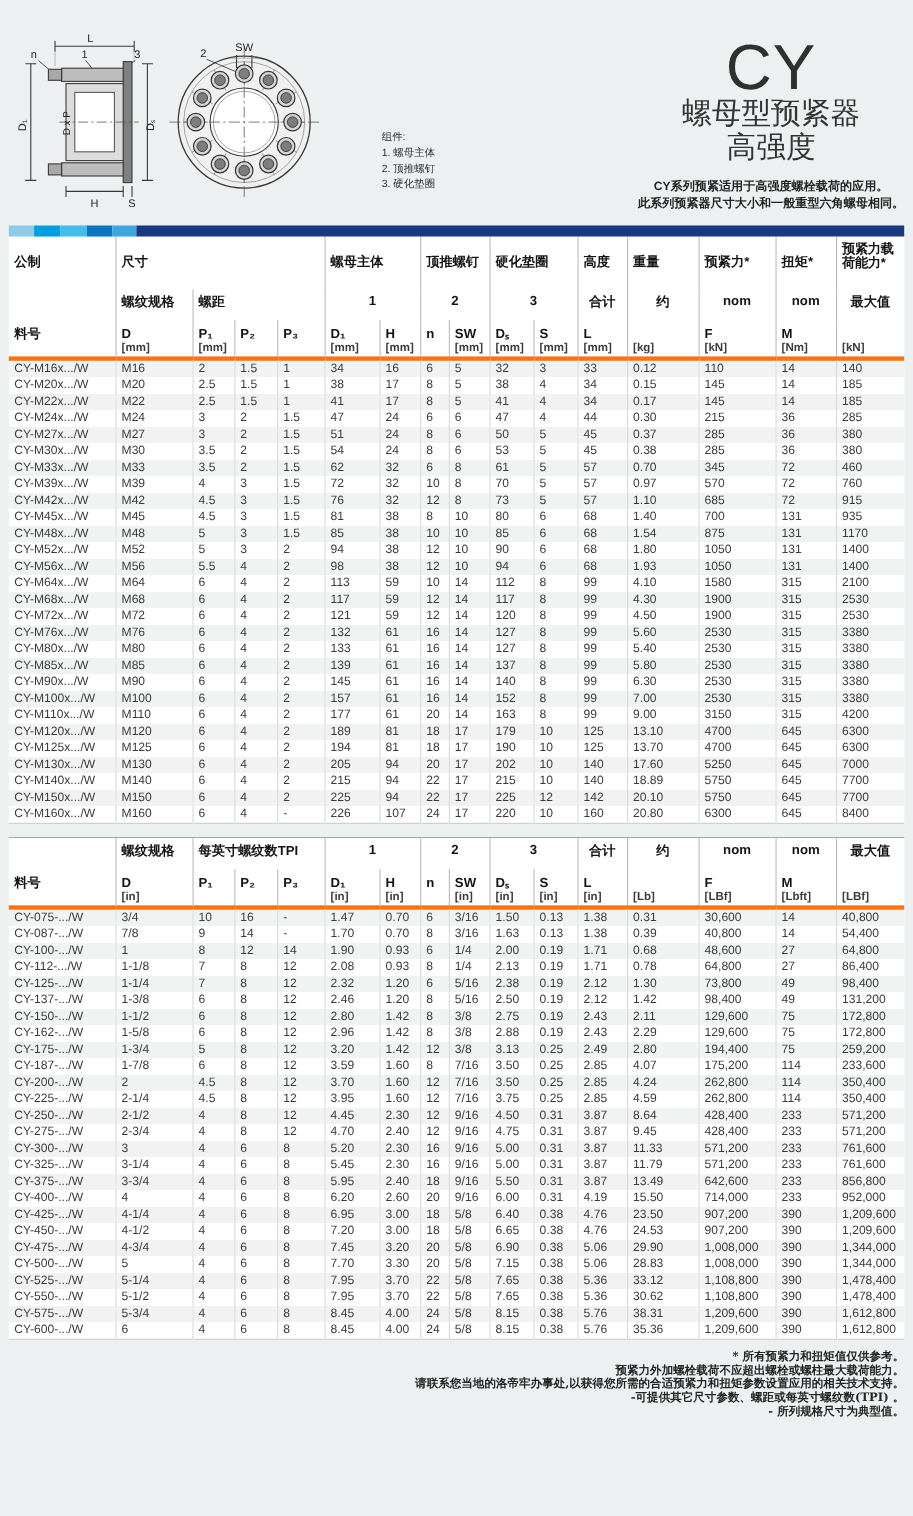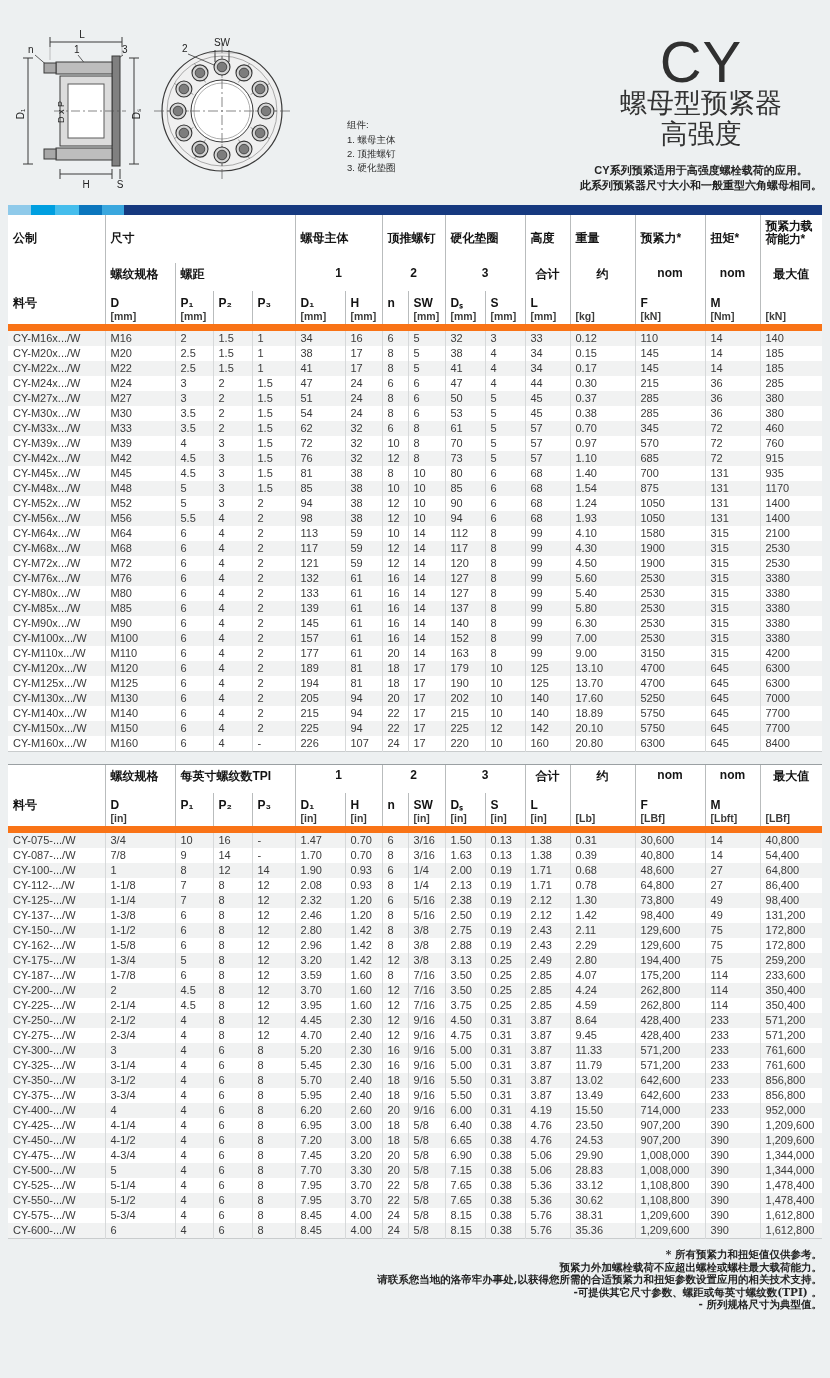--- a/index.html
+++ b/index.html
@@ -31,21 +31,21 @@
   
   table{border-collapse:collapse;table-layout:fixed;width:814px;background:#fff;border-bottom:1px solid #c9cccd;}
   th,td{text-align:left;overflow:hidden;white-space:nowrap;}
   thead th{font-weight:700;color:#141414;background:#fff;vertical-align:top;}
   thead th{border-left:1px solid #b9bcbd;}
   thead th:first-child{border-left:none;}
   tr.r1 th{height:33px;padding:15px 0 0 5px;font-size:12px;}
   tr.r1 th.cap{white-space:pre-line;line-height:13px;padding-top:5px;letter-spacing:-0.3px;}
   tr.r2 th{height:25px;padding:3px 0 0 5px;font-size:12px;}
   tr.r2 th.ctr{text-align:center;padding-left:0;}
-  tr.r3 th{height:31px;vertical-align:bottom;padding:0 0 2px 5px;border-bottom:7px solid #f97316;}
+  tr.r3 th{height:31px;vertical-align:bottom;padding:0 0 2px 5px;border-bottom:4px solid #f97316;}
   tr.r3 .lbl{font-size:12px;line-height:13px;font-weight:700;}
   tr.r3 .unit{font-size:10.5px;line-height:12px;font-weight:700;color:#3c3c3b;min-height:12px;}
   tbody td{height:15px;font-size:11px;line-height:13px;padding:0 0 0 5px;border-left:1px solid #d7d9da;color:#3a3a3a;}
   tbody td:first-child{border-left:none;}
   tbody tr:nth-child(odd){background:#f1f2f2;}
   .tbl2-wrap{margin-top:12px;border-top:1px solid #9aa0a3;}
 
   
   .notes{margin-top:9px;font-family:"DejaVu Serif",serif;font-size:10.5px;line-height:12.5px;font-weight:600;color:#242424;text-align:right;}
 </style>
@@ -514,21 +514,21 @@
           <td>5</td>
           <td>3</td>
           <td>2</td>
           <td>94</td>
           <td>38</td>
           <td>12</td>
           <td>10</td>
           <td>90</td>
           <td>6</td>
           <td>68</td>
-          <td>1.24</td>
+          <td>1.80</td>
           <td>1050</td>
           <td>131</td>
           <td>1400</td>
         </tr>
         <tr>
           <td>CY-M56x.../W</td>
           <td>M56</td>
           <td>5.5</td>
           <td>4</td>
           <td>2</td>
@@ -1201,38 +1201,20 @@
             <td>9/16</td>
             <td>5.00</td>
             <td>0.31</td>
             <td>3.87</td>
             <td>11.79</td>
             <td>571,200</td>
             <td>233</td>
             <td>761,600</td>
           </tr>
           <tr>
-            <td>CY-350-.../W</td>
-            <td>3-1/2</td>
-            <td>4</td>
-            <td>6</td>
-            <td>8</td>
-            <td>5.70</td>
-            <td>2.40</td>
-            <td>18</td>
-            <td>9/16</td>
-            <td>5.50</td>
-            <td>0.31</td>
-            <td>3.87</td>
-            <td>13.02</td>
-            <td>642,600</td>
-            <td>233</td>
-            <td>856,800</td>
-          </tr>
-          <tr>
             <td>CY-375-.../W</td>
             <td>3-3/4</td>
             <td>4</td>
             <td>6</td>
             <td>8</td>
             <td>5.95</td>
             <td>2.40</td>
             <td>18</td>
             <td>9/16</td>
             <td>5.50</td>

